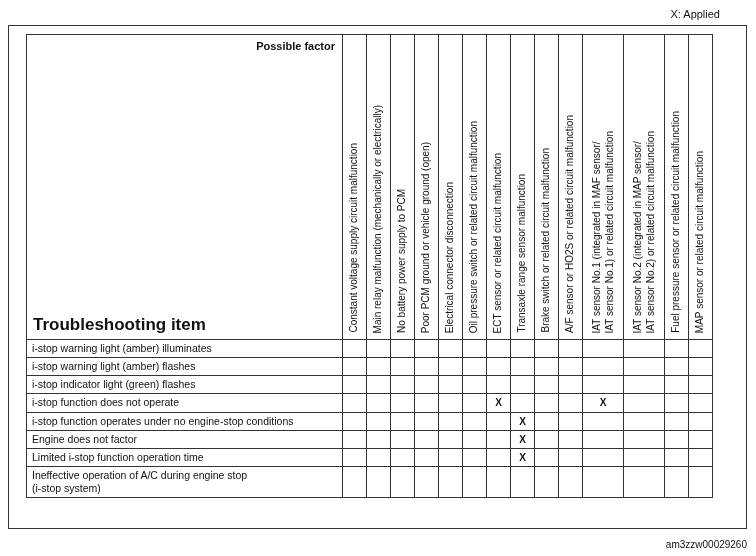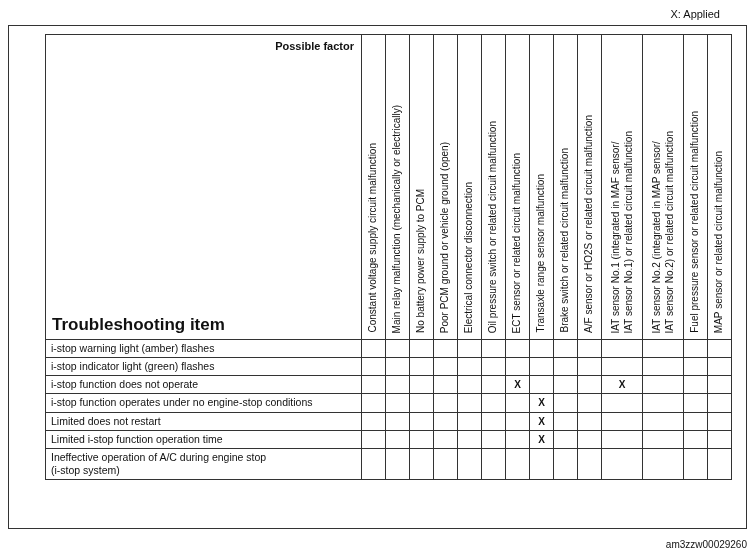--- a/index.html
+++ b/index.html
@@ -23,21 +23,21 @@
     position: absolute;
     left: 8px;
     top: 25px;
     width: 739px;
     height: 504px;
     border: 1px solid #333;
     background: #fff;
   }
   table.matrix {
     position: absolute;
-    left: 36px;
+    left: 17px;
     top: 8px;
     border-collapse: collapse;
     table-layout: fixed;
   }
   table.matrix th, table.matrix td {
     border: 1px solid #333;
     background: #fff;
   }
   th.corner {
     width: 316px;
@@ -150,20 +150,37 @@
             <th class="factor">
               <div class="vtext">Fuel pressure sensor or related circuit malfunction</div>
             </th>
             <th class="factor">
               <div class="vtext">MAP sensor or related circuit malfunction</div>
             </th>
           </tr>
       </thead>
       <tbody>
 
+      <tr>
+            <td class="item">i-stop warning light (amber) illuminates</td>
+            <td class="mark"></td>
+            <td class="mark"></td>
+            <td class="mark"></td>
+            <td class="mark"></td>
+            <td class="mark"></td>
+            <td class="mark"></td>
+            <td class="mark"></td>
+            <td class="mark"></td>
+            <td class="mark"></td>
+            <td class="mark"></td>
+            <td class="mark"></td>
+            <td class="mark"></td>
+            <td class="mark"></td>
+            <td class="mark"></td>
+          </tr>
           <tr>
             <td class="item">i-stop warning light (amber) flashes</td>
             <td class="mark"></td>
             <td class="mark"></td>
             <td class="mark"></td>
             <td class="mark"></td>
             <td class="mark"></td>
             <td class="mark"></td>
             <td class="mark"></td>
             <td class="mark"></td>
@@ -219,21 +236,21 @@
             <td class="mark"></td>
             <td class="mark">X</td>
             <td class="mark"></td>
             <td class="mark"></td>
             <td class="mark"></td>
             <td class="mark"></td>
             <td class="mark"></td>
             <td class="mark"></td>
           </tr>
           <tr>
-            <td class="item">Limited does not restart</td>
+            <td class="item">Engine does not factor</td>
             <td class="mark"></td>
             <td class="mark"></td>
             <td class="mark"></td>
             <td class="mark"></td>
             <td class="mark"></td>
             <td class="mark"></td>
             <td class="mark"></td>
             <td class="mark">X</td>
             <td class="mark"></td>
             <td class="mark"></td>

